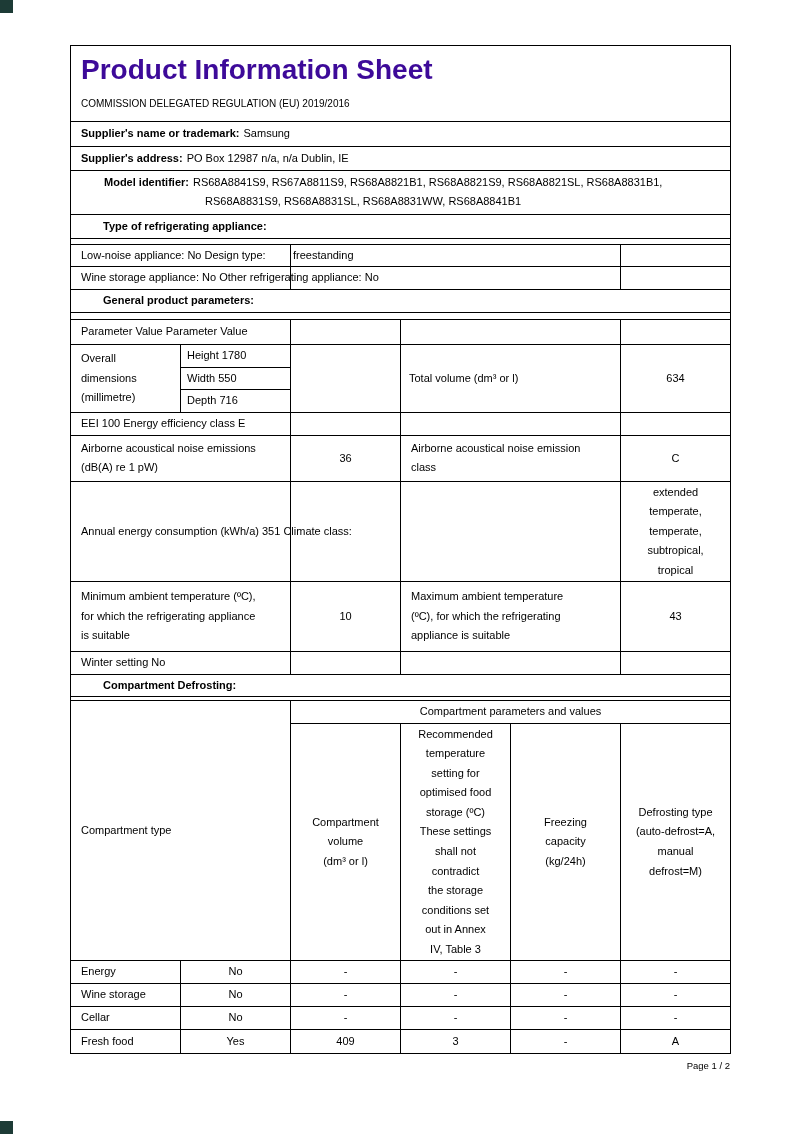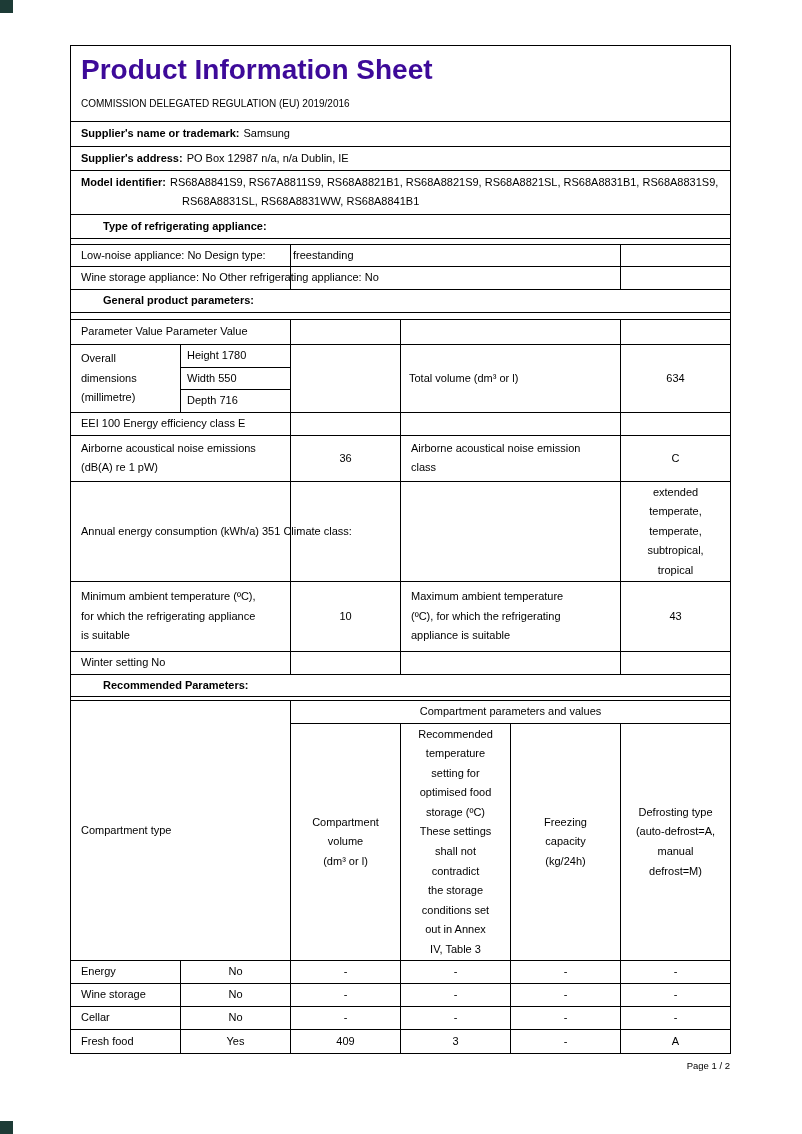--- a/index.html
+++ b/index.html
@@ -35,21 +35,21 @@
   td.right { text-align: left; padding: 0 6px; }
   .pre { white-space: pre-line; }
   .nowrap { white-space: nowrap; }
   .flow { position: relative; z-index: 3; }
   b.lbl { margin-right: 4px; }
   .bold { font-weight: bold; padding-left: 32px; }
   tr.spacer td { padding: 0; }
   td.title-cell { vertical-align: top; padding: 8px 10px; }
   h1.title { margin: 0; font-size: 28px; line-height: 1.15; font-weight: bold; color: #3d0a99; }
   .regulation { margin-top: 9px; font-size: 10px; }
-  .hang { padding-left: 101px; text-indent: -101px; }
+  .hang { padding-left: 101px; text-indent: -101px; margin-left: 23px; }
   td.val-cell { padding: 0 2px; }
   td.vol-label { padding: 0 8px; }
   .pagenum { width: 660px; margin: 6px 0 0 70px; text-align: right; font-size: 9.5px; }
 </style>
 </head>
 <body>
 
 <div class="page">
   <div class="corner tl" style="background: rgb(29, 59, 54);"></div>
   <div class="corner bl" style="background: rgb(29, 59, 54);"></div>
@@ -182,21 +182,21 @@
       </tr>
 
       <tr style="height:23px">
         <td colspan="2">Winter setting No</td>
         <td></td>
         <td colspan="2"></td>
         <td></td>
       </tr>
 
       <tr style="height:22px">
-        <td colspan="6" class="bold">Recommended Parameters:</td>
+        <td colspan="6" class="bold">Compartment Defrosting:</td>
       </tr>
 
       <tr class="spacer" style="height:4px">
         <td colspan="6"></td>
       </tr>
 
       <tr style="height:23px">
         <td colspan="2" rowspan="2">Compartment type</td>
         <td colspan="4" class="c">Compartment parameters and values</td>
       </tr>

